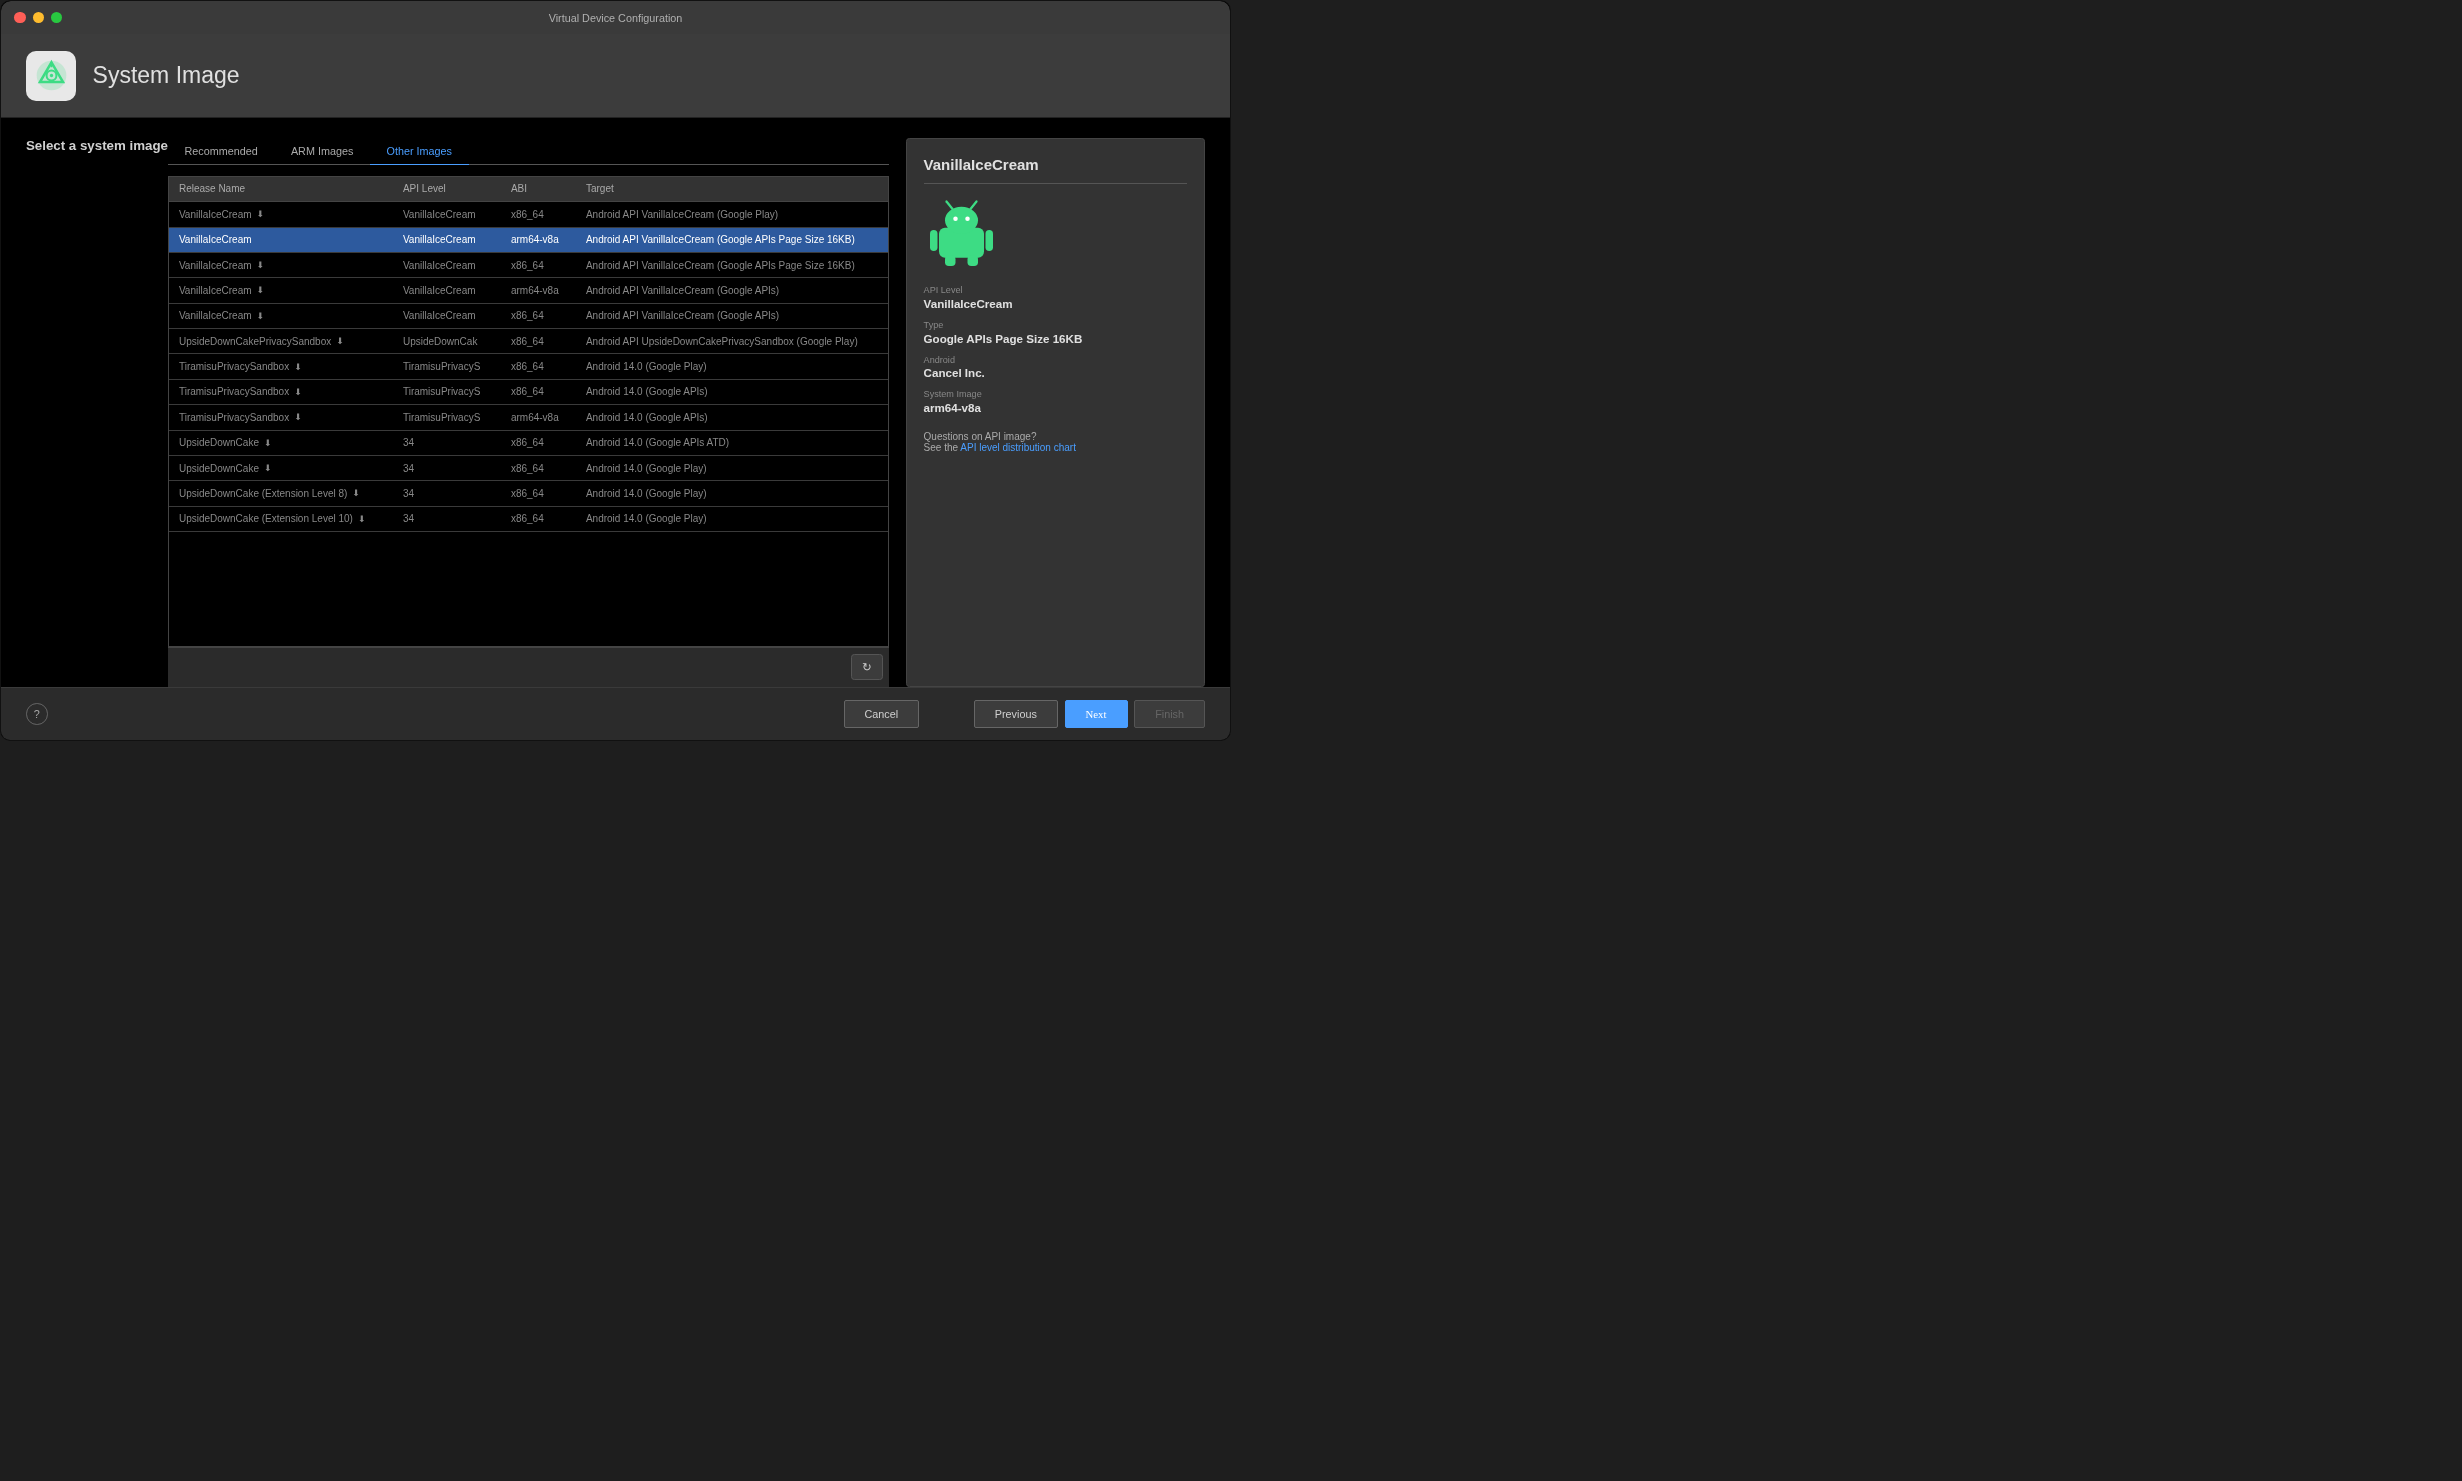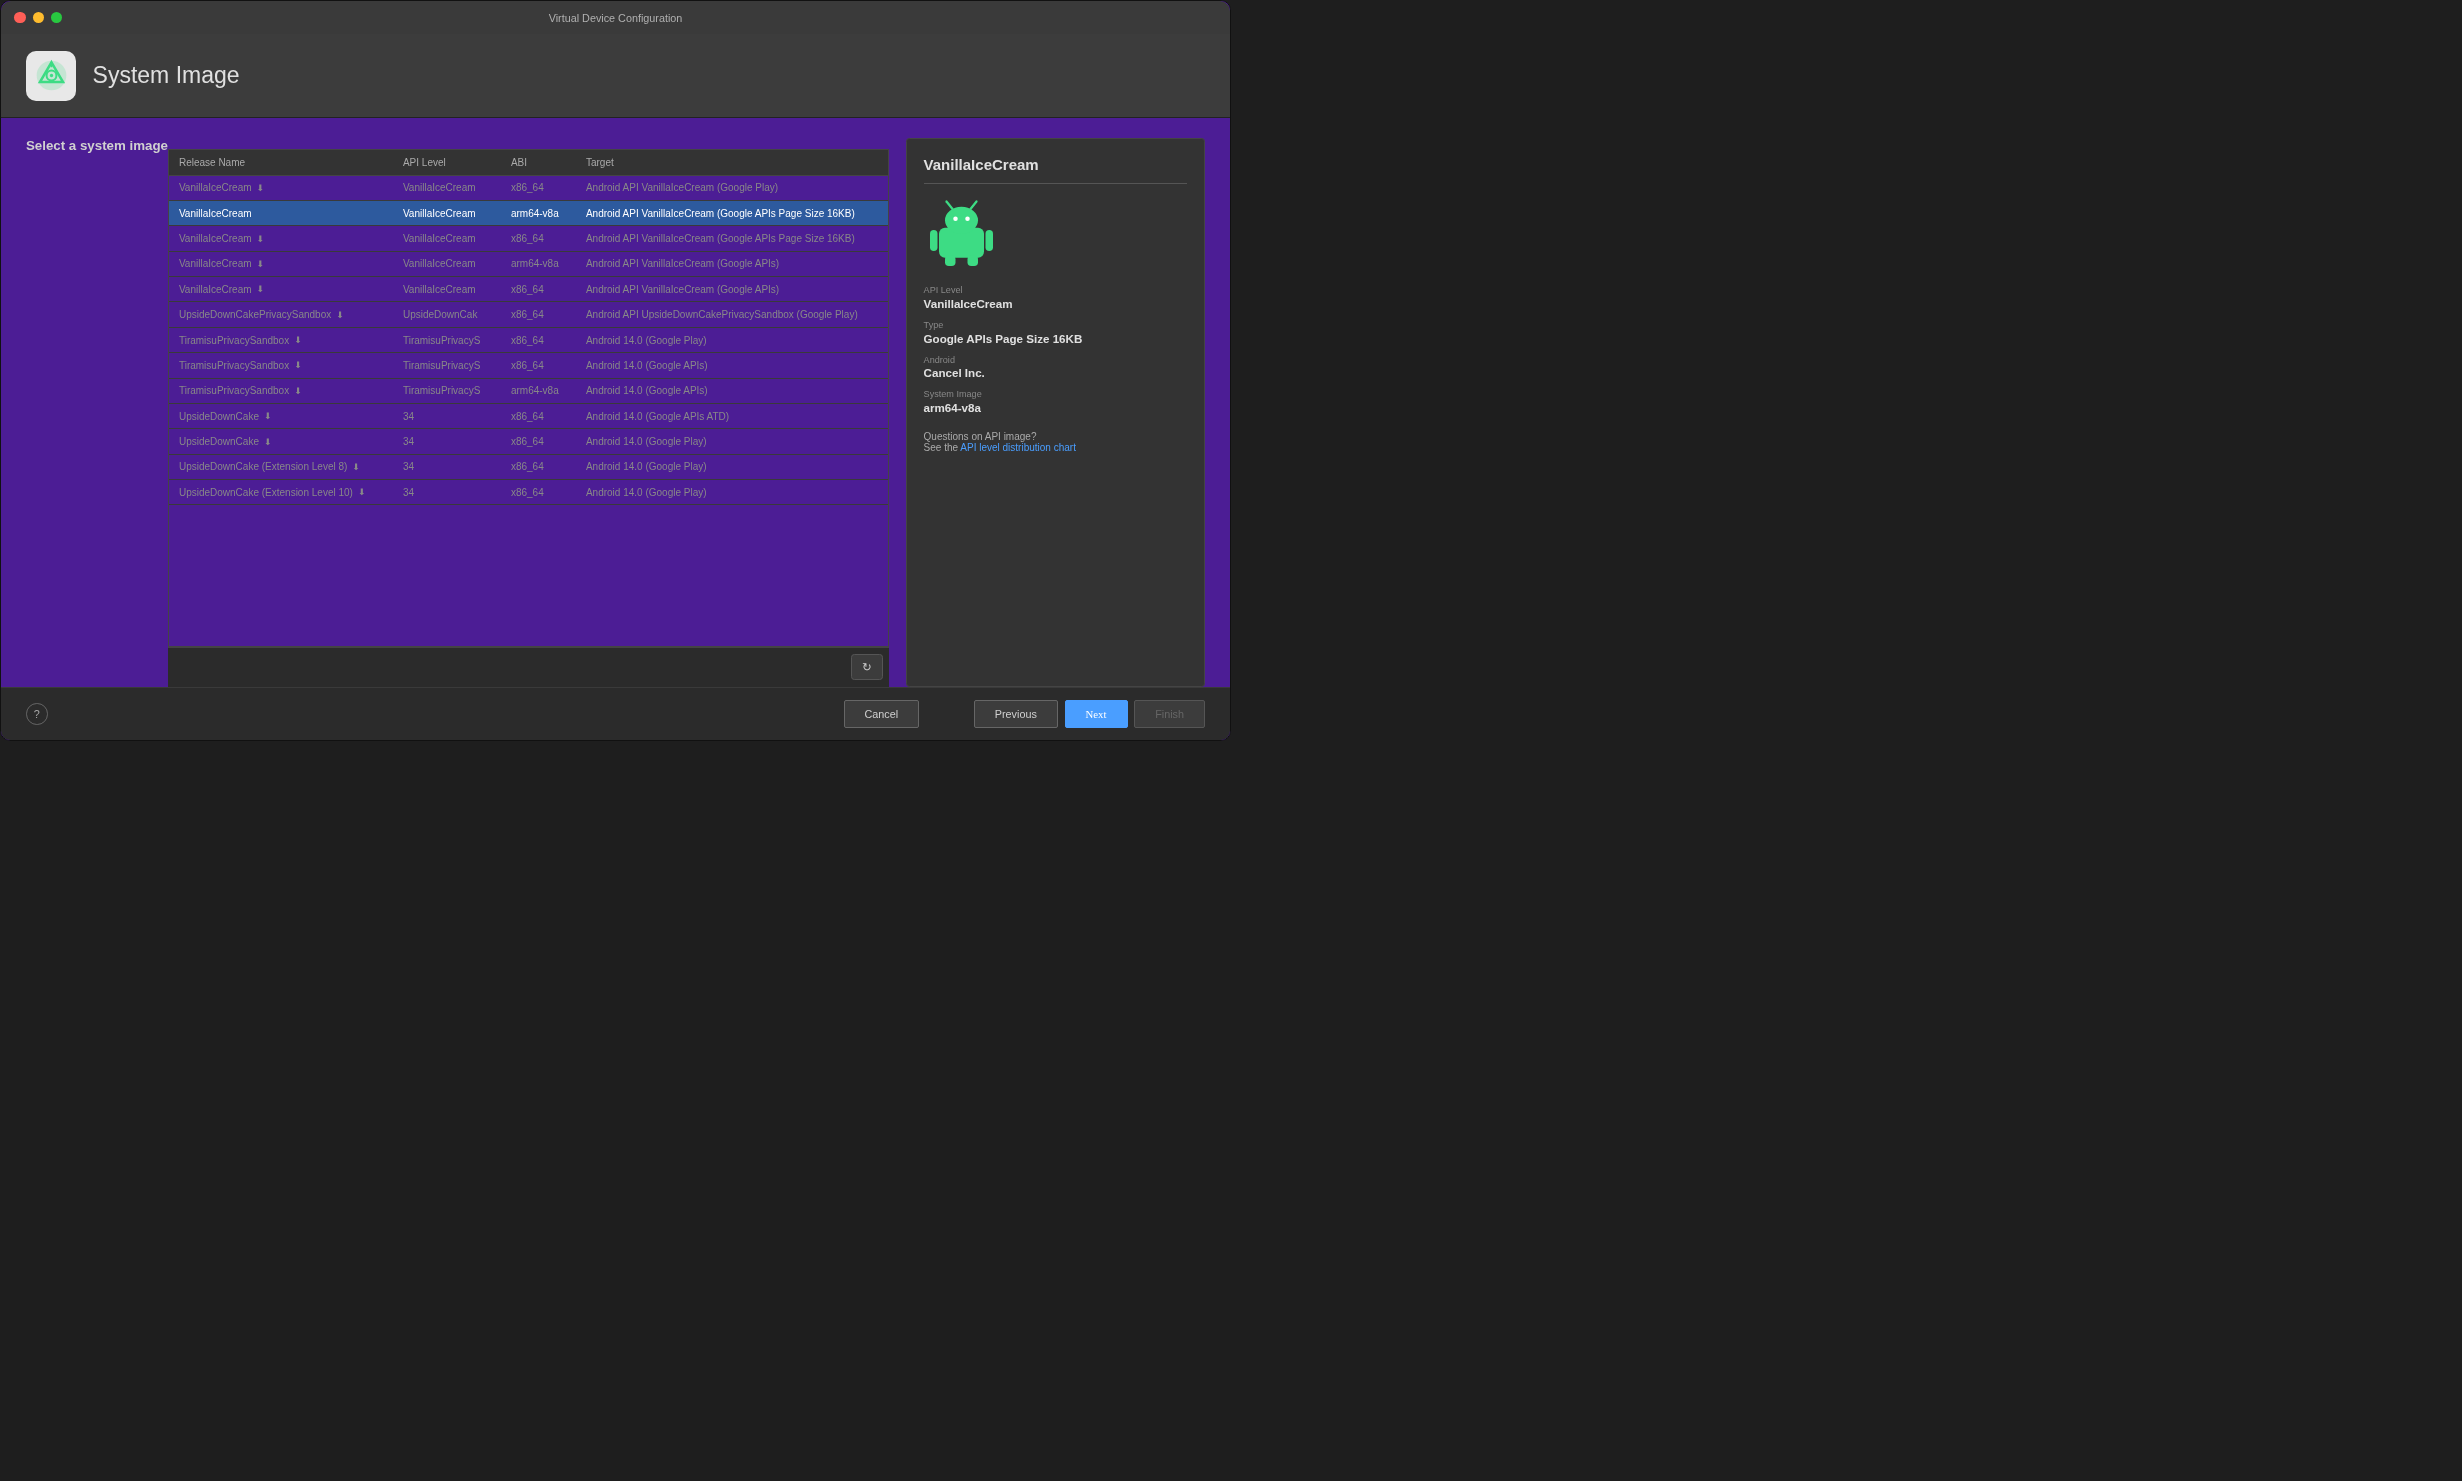--- a/index.html
+++ b/index.html
@@ -8,21 +8,21 @@
       font-family: -apple-system, BlinkMacSystemFont, 'Helvetica Neue', sans-serif;
       color: #d0d0d0;
       width: 1231px;
       height: 741px;
       overflow: hidden;
       border-radius: 10px;
     }
     .window {
       width: 100%;
       height: 100%;
-      background: #4c1d95;
+      background: #000000;
       border-radius: 10px;
       display: flex;
       flex-direction: column;
       overflow: hidden;
       border: 0.8px solid #111;
     }
     .title-bar {
       background: #3a3a3a;
       height: 33px;
       display: flex;
@@ -334,20 +334,25 @@
     <h1 class="header-title">System Image</h1>
   </div>
 
   <div class="content-area">
     <div class="section-title">Select a system image</div>
 
     <div class="main-content">
 
       <div class="left-panel">
 
+        <div class="tabs">
+          <div class="tab">Recommended</div>
+          <div class="tab">ARM Images</div>
+          <div class="tab active">Other Images</div>
+        </div>
 
         <div class="table-container">
           <div class="table-header">
             <div class="th">Release Name</div>
             <div class="th">API Level</div>
             <div class="th">ABI</div>
             <div class="th">Target</div>
           </div>
           <div class="table-body">
 

